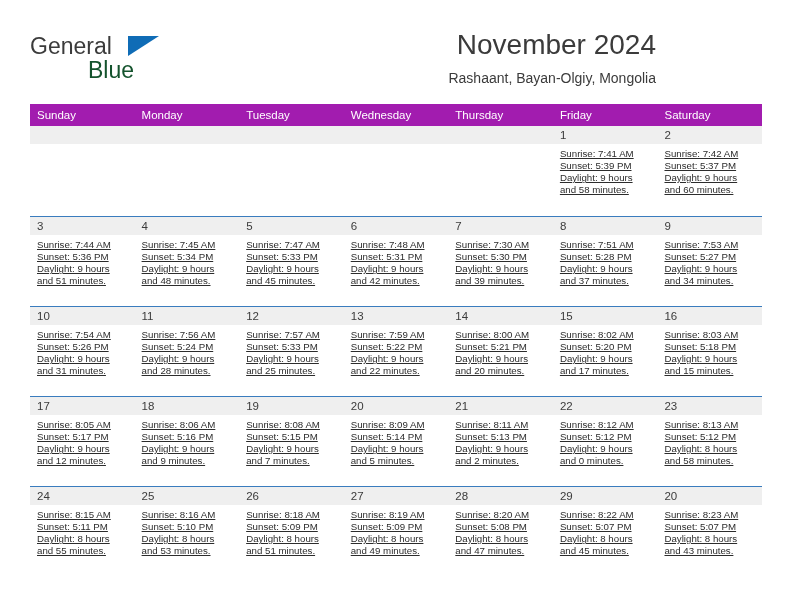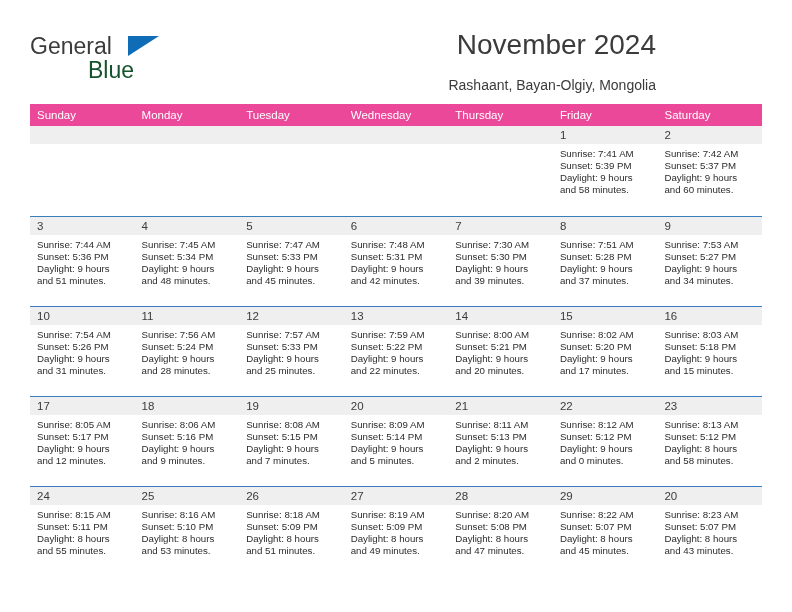--- a/index.html
+++ b/index.html
@@ -74,38 +74,38 @@
     text-align: right;
   }
   .cal-title {
     font-size: 28px;
     color: #3b3b3b;
     line-height: 34px;
     white-space: nowrap;
     font-weight: normal;
   }
   .cal-subtitle {
-    margin-top: 14px;
+    margin-top: 7px;
     font-size: 14px;
     color: #3b3b3b;
     line-height: 18px;
     white-space: nowrap;
   }
 
   
   .calendar {
     position: absolute;
     left: 30px;
     top: 104px;
     width: 732px;
   }
 
   .weekday-row {
     display: flex;
-    background: #ec4899;
+    background: #a21caf;
     height: 22px;
   }
   .weekday-cell {
     flex: 1 1 0;
     color: #ffffff;
     font-size: 11.5px;
     line-height: 22px;
     padding-left: 7px;
     box-sizing: border-box;
     overflow: hidden;
@@ -143,20 +143,21 @@
     line-height: 18px;
     padding-left: 7px;
     display: block;
   }
 
   .day-info {
     padding: 4px 6px 0 7px;
     font-size: 9.7px;
     line-height: 12.1px;
     color: #2c2c2c;
+    text-decoration: underline;
   }
   .day-info div {
     white-space: nowrap;
   }
 </style>
 </head>
 <body>
 
 <div class="page">
 

